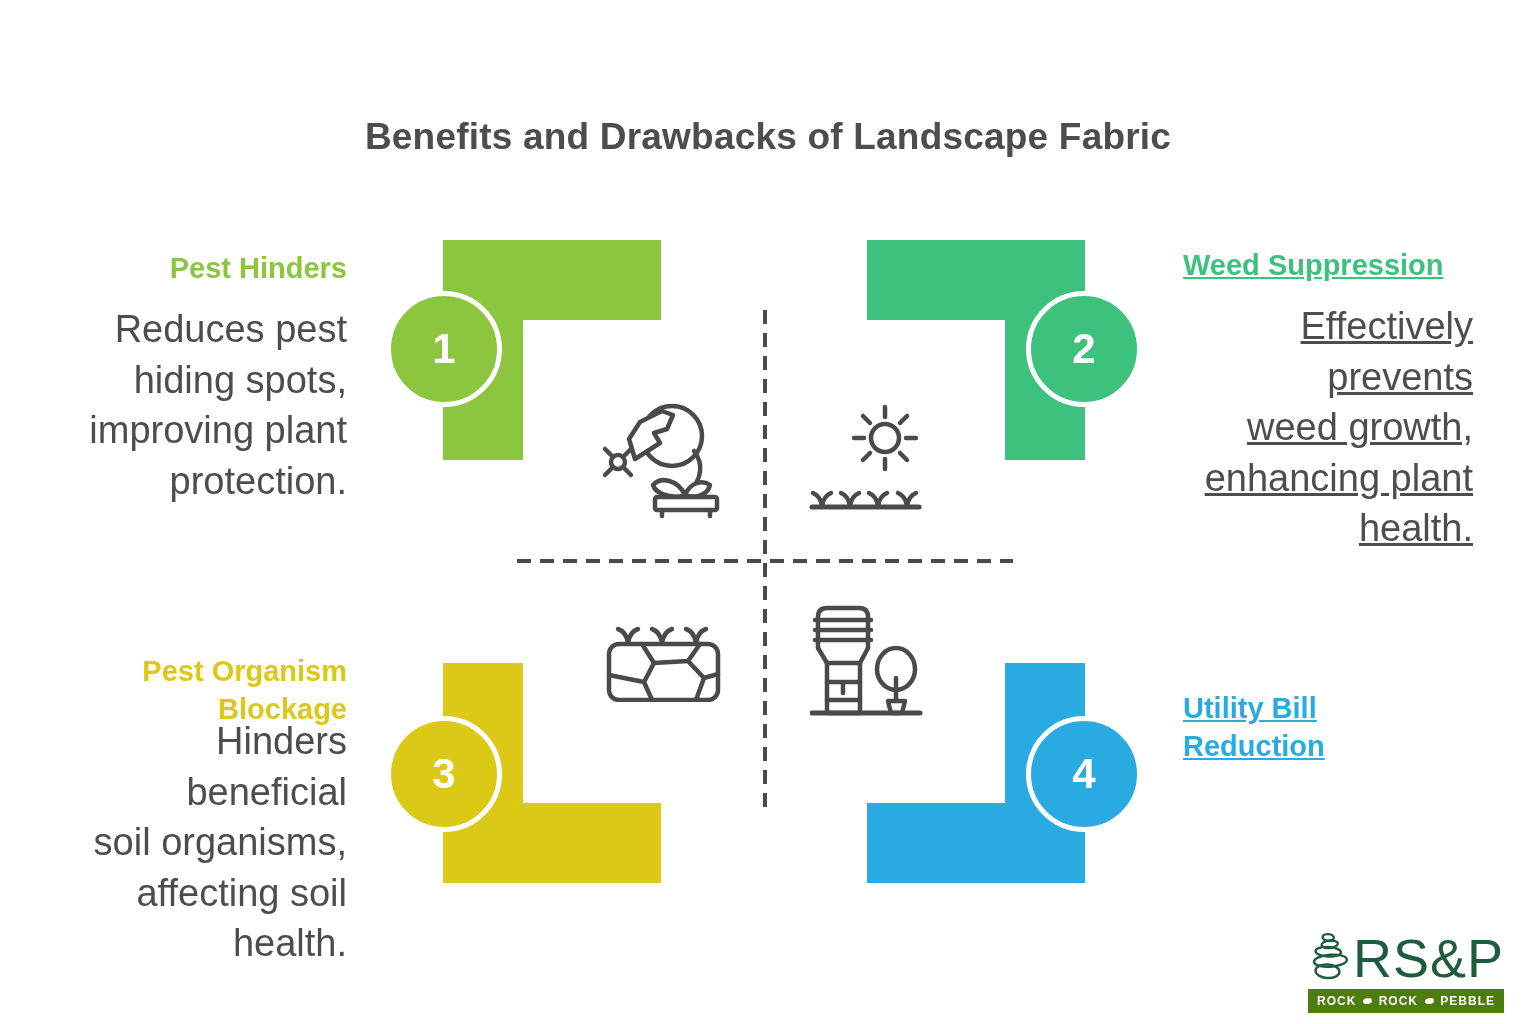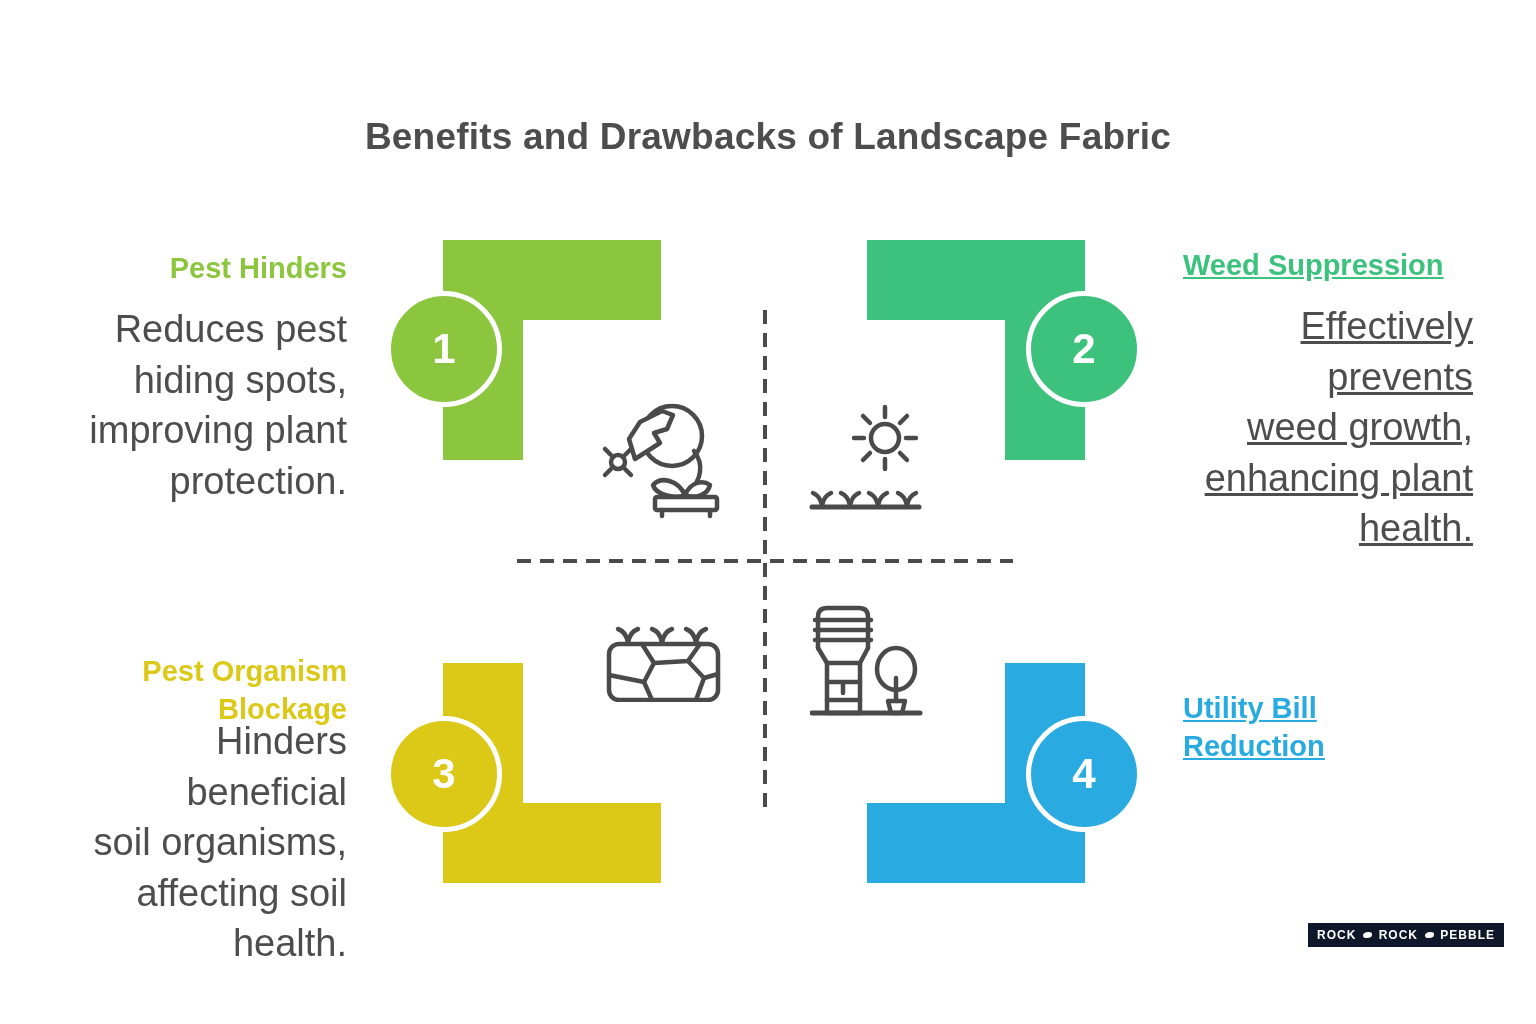--- a/index.html
+++ b/index.html
@@ -125,21 +125,33 @@
       <rect x="17" y="63" width="33" height="50"></rect>
       <path d="M 17,82 L 50,82 M 33,82 L 33,93 M 17,100 L 50,100"></path>
       <ellipse cx="86" cy="69" rx="19" ry="21" fill="#ffffff"></ellipse>
       <path d="M 86,78 L 86,101"></path>
       <path d="M 78,101 L 95,101 L 92,113 L 81,113 Z"></path>
       <path d="M 2,113 L 110,113" stroke-width="5"></path>
     </g>
   </svg>
 
   <div class="logo">
-    <div class="logo-bar" style="background-color: #0f172a; align-items: center;">
+    <div class="logo-top">
+      <svg width="54" height="66" viewBox="0 0 60 74">
+        <g fill="none" stroke-width="3.2" stroke-linecap="round" stroke="#1E5C3E">
+          <ellipse cx="27" cy="19" rx="7.5" ry="4.5" transform="rotate(6 27 19)"></ellipse>
+          <ellipse cx="29" cy="28" rx="11" ry="5" transform="rotate(-6 29 28)"></ellipse>
+          <ellipse cx="27" cy="38" rx="17" ry="6.5" transform="rotate(3 27 38)"></ellipse>
+          <ellipse cx="30" cy="50" rx="22" ry="8" transform="rotate(-4 30 50)"></ellipse>
+          <ellipse cx="26" cy="64" rx="16" ry="9" transform="rotate(4 26 64)"></ellipse>
+        </g>
+      </svg>
+      <div class="logo-mono" style="color: rgb(30, 92, 62);">RS&amp;P</div>
+    </div>
+    <div class="logo-bar" style="background-color: #4d7c0f; align-items: center;">
       <span class="w">ROCK</span>
       <span class="pebble"></span>
       <span class="w">ROCK</span>
       <span class="pebble"></span>
       <span class="w">PEBBLE</span>
     </div>
   </div>
 
 </div>
 

